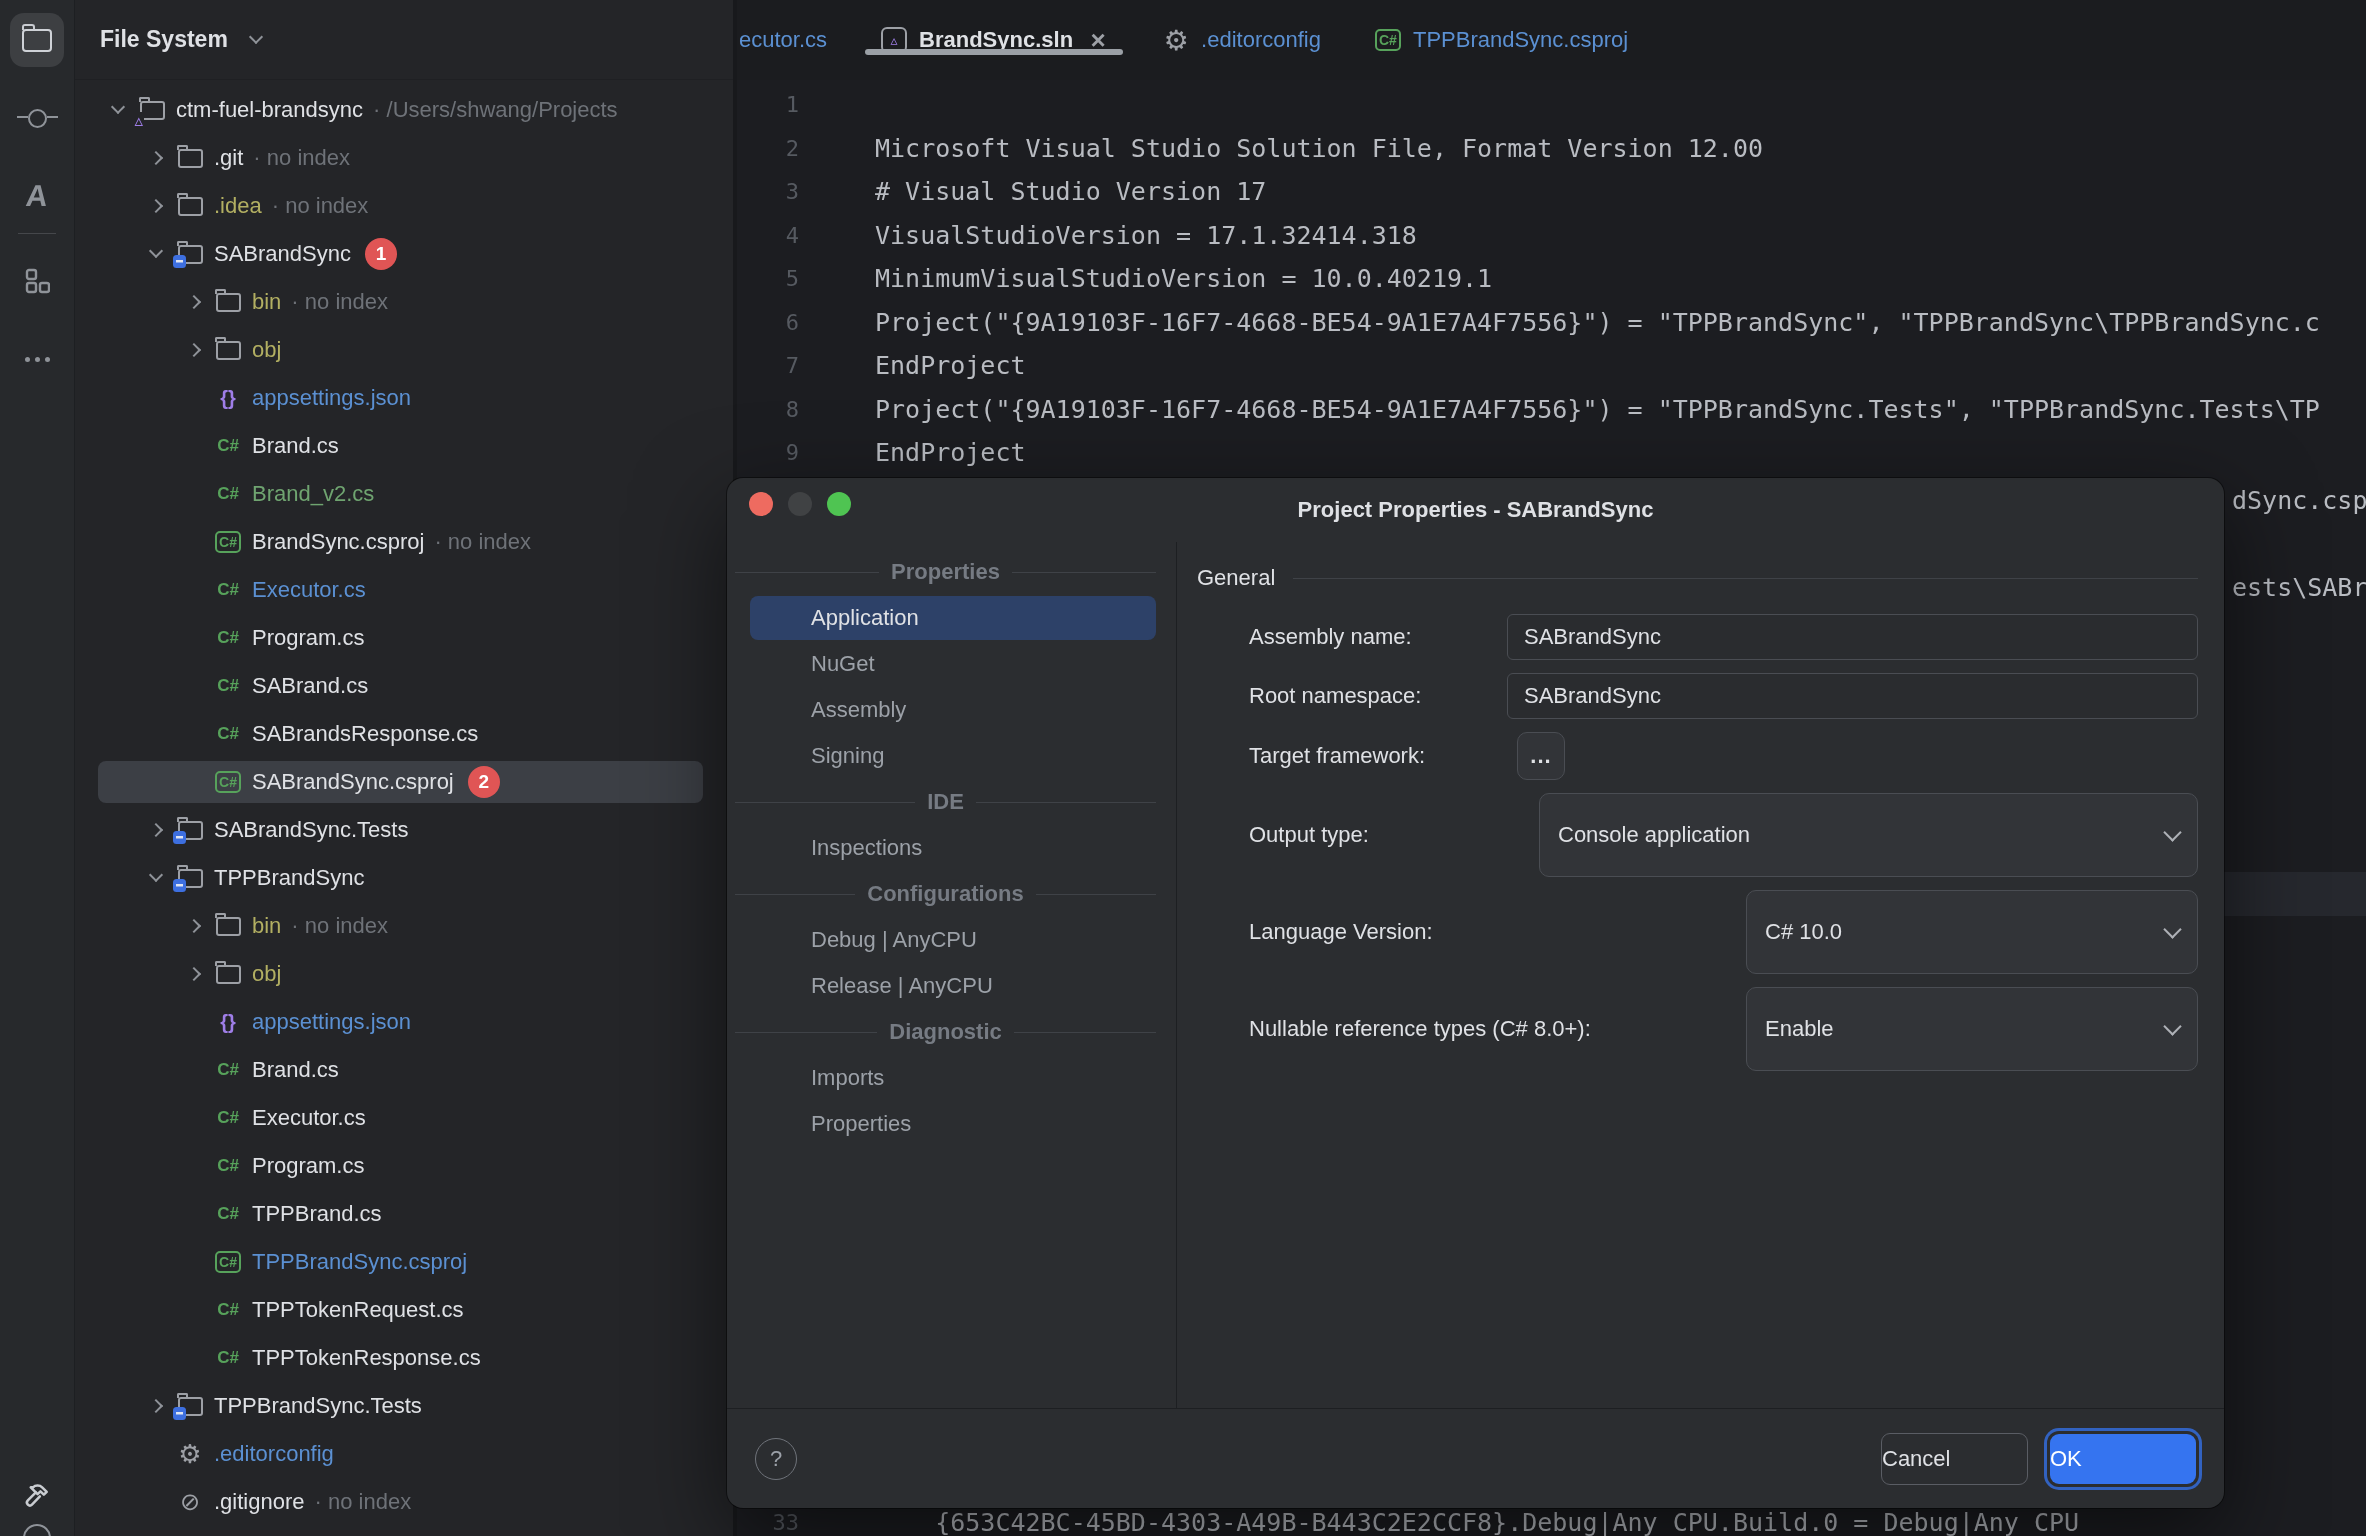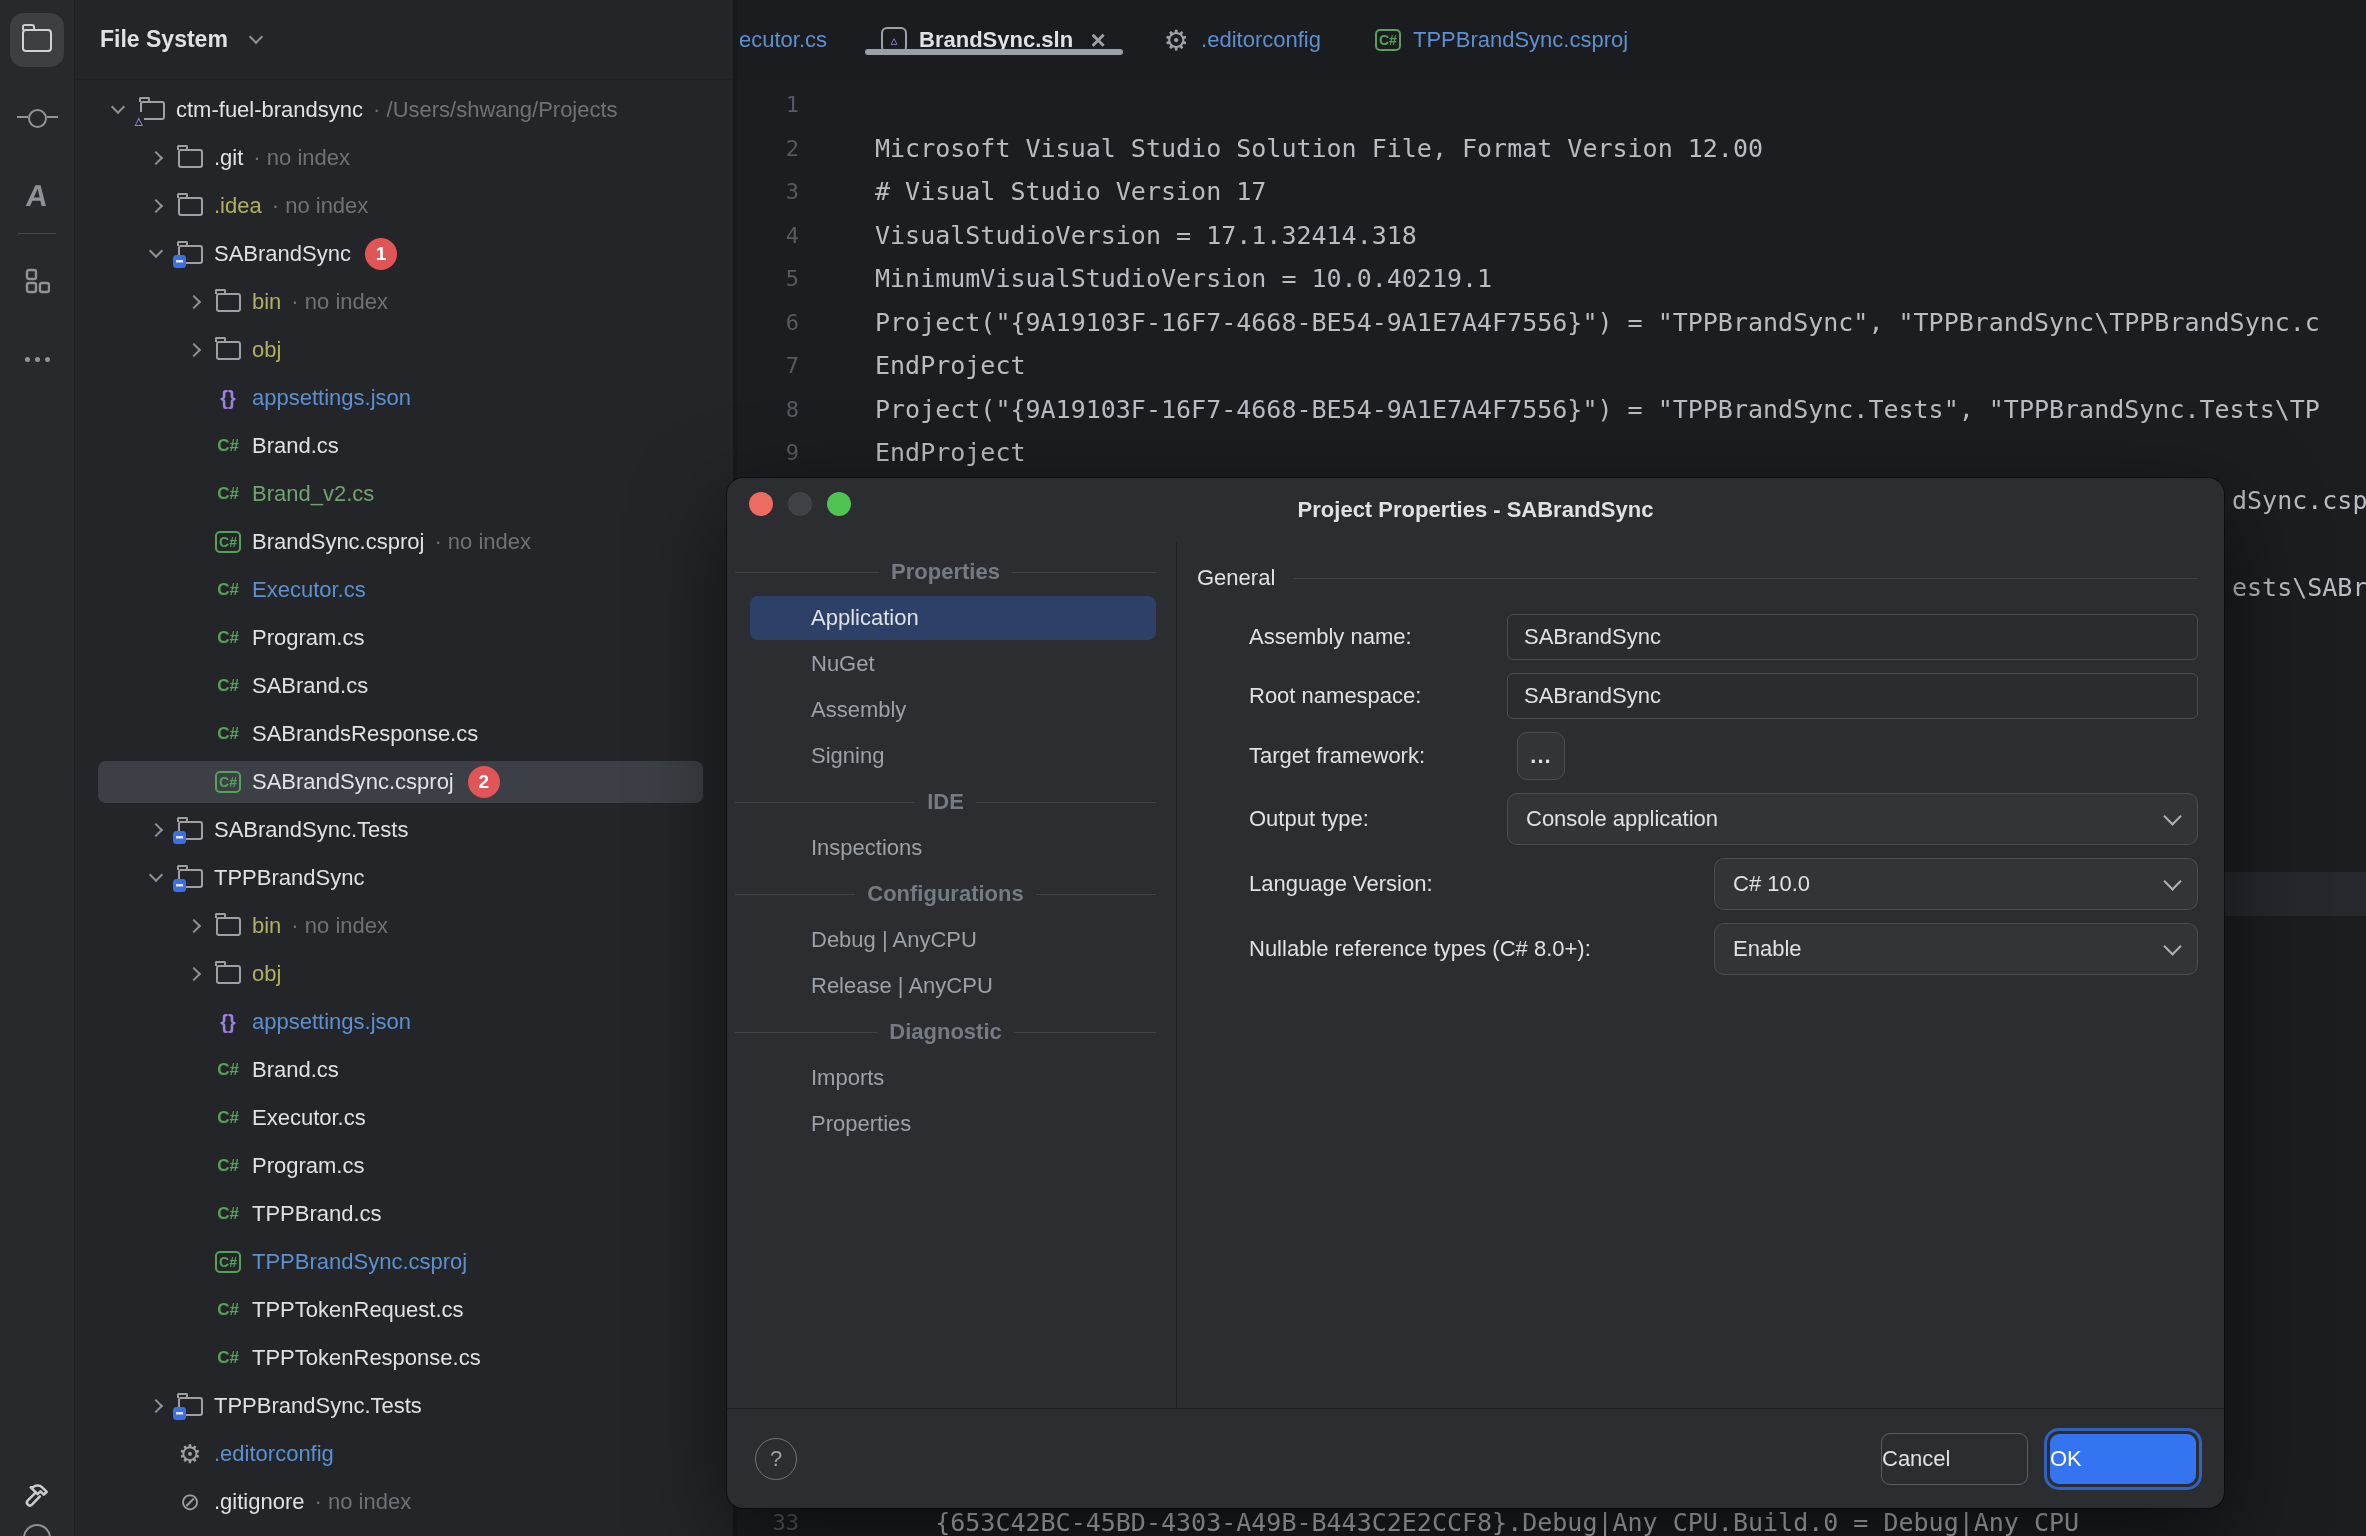--- a/index.html
+++ b/index.html
@@ -106,21 +106,21 @@
 
   .dform{padding:14px 26px 0 20px;overflow:hidden;font-size:22px;color:var(--text);}
   .gh{display:flex;align-items:center;gap:18px;height:44px;margin-bottom:14px;}
   .gh::after{content:"";flex:1;height:1px;background:#3f4247;}
   .frow{display:flex;align-items:center;margin:0 0 13px 52px;}
   .frow .flabel{flex:none;}
   .g0 .flabel{width:258px;} .g1 .flabel{width:465px;}
   .field{display:flex;align-items:center;border:1px solid var(--field-border);color:var(--text);}
   .field.input{width:663px;height:44px;border-radius:6px;background:#2a2c2f;padding:0 16px;}
   .field.input.short{width:602px;}
-  .field.select{width:663px;height:50px;border-radius:10px;background:var(--field-bg);padding:0 18px;position:relative;}
+  .field.select{width:663px;height:50px;border-radius:10px;background:var(--field-bg);padding:16px 18px;position:relative;margin-left:32px;}
   .g1 .field.select{width:454px;}
   .selchev{position:absolute;right:18px;top:50%;width:11px;height:11px;margin-top:-9px;
         border-right:2.4px solid #aeb1b7;border-bottom:2.4px solid #aeb1b7;transform:rotate(45deg);}
   .dotsbtn{width:46px;height:46px;margin-left:10px;border:1px solid var(--field-border);border-radius:10px;background:var(--field-bg);
         color:#dfe1e5;font-size:22px;font-weight:700;display:flex;align-items:center;justify-content:center;letter-spacing:1px;}
   .mt-lang{margin-top:30px;}
 
   .dfoot{border-top:1px solid var(--border);display:flex;align-items:center;padding:0 28px;}
   .helpbtn{width:40px;height:40px;border-radius:50%;border:1.6px solid #6f737a;color:#9ca1a9;font-size:22px;
         display:flex;align-items:center;justify-content:center;}

